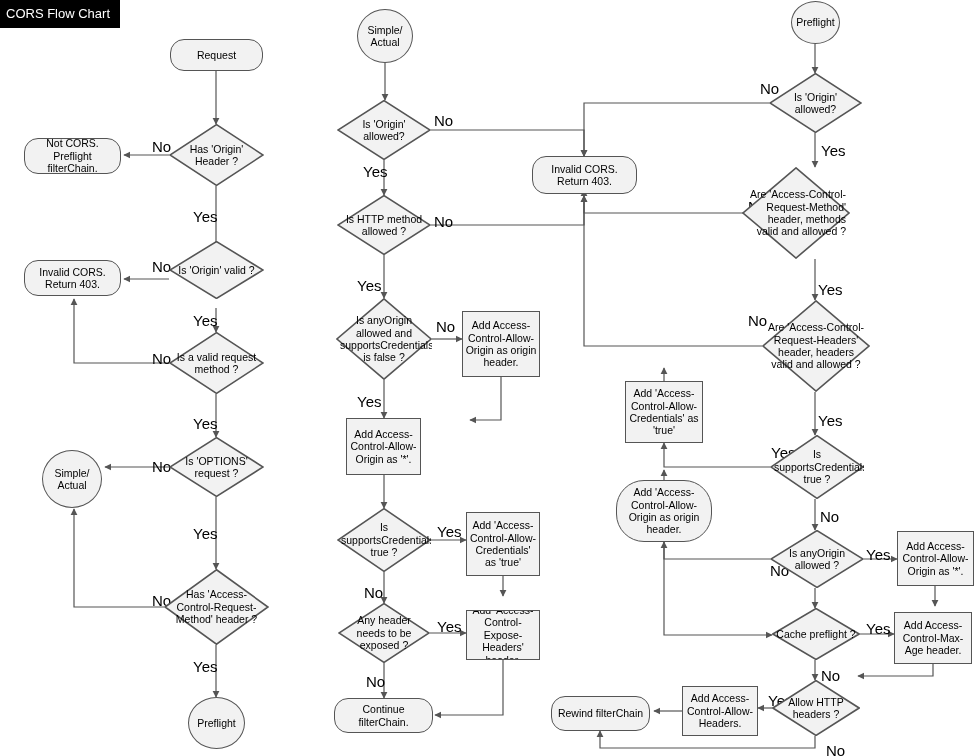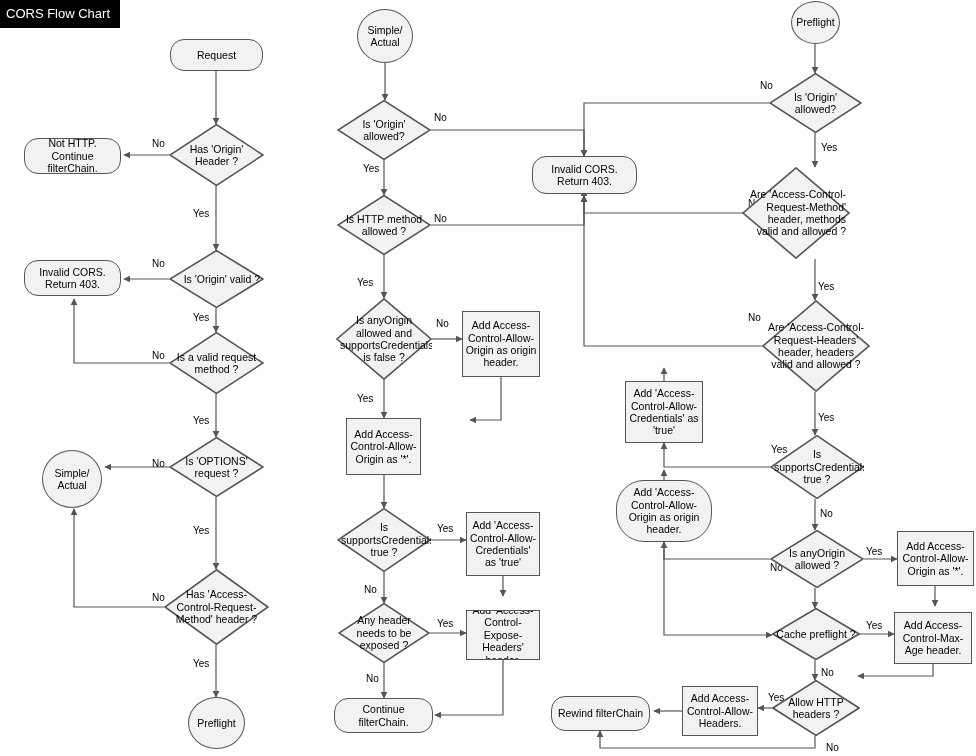--- a/index.html
+++ b/index.html
@@ -62,21 +62,21 @@
   }
   .node.diamond .dshape {
     position: absolute;
     left: 0; top: 0;
     width: 100%;
     height: 100%;
     z-index: 1;
   }
   .edge-label {
     position: absolute;
-    font-size: 10px;
+    font-size: 15px;
     color: #000000;
     background: transparent;
     white-space: nowrap;
   }
   .title-box {
     position: absolute;
     left: 0;
     top: 0;
     background: #000000;
     color: #ffffff;
@@ -158,24 +158,24 @@
     </div>
 
   <div class="node diamond" style="left:169px;top:124px;width:95px;height:62px;">
     <svg class="dshape" viewBox="0 0 100 100" preserveAspectRatio="none">
         <polygon points="50,1 99,50 50,99 1,50" fill="#f2f2f2" stroke="#555555" stroke-width="1.6" vector-effect="non-scaling-stroke"></polygon>
       </svg>
     <span class="dtext">Has 'Origin' Header ?</span>
   </div>
 
   <div class="node round" style="left:24px;top:138px;width:97px;height:36px;">
-      <span>Not HTTP. Continue filterChain.</span>
-    </div>
-
-  <div class="node diamond" style="left:169px;top:250px;width:95px;height:58px;text-align:right;">
+      <span>Not CORS. Preflight filterChain.</span>
+    </div>
+
+  <div class="node diamond" style="left:169px;top:241px;width:95px;height:58px;">
     <svg class="dshape" viewBox="0 0 100 100" preserveAspectRatio="none">
         <polygon points="50,1 99,50 50,99 1,50" fill="#f2f2f2" stroke="#555555" stroke-width="1.6" vector-effect="non-scaling-stroke"></polygon>
       </svg>
     <span class="dtext">Is 'Origin' valid ?</span>
   </div>
 
   <div class="node round" style="left:24px;top:260px;width:97px;height:36px;">
       <span>Invalid CORS. Return 403.</span>
     </div>
 

